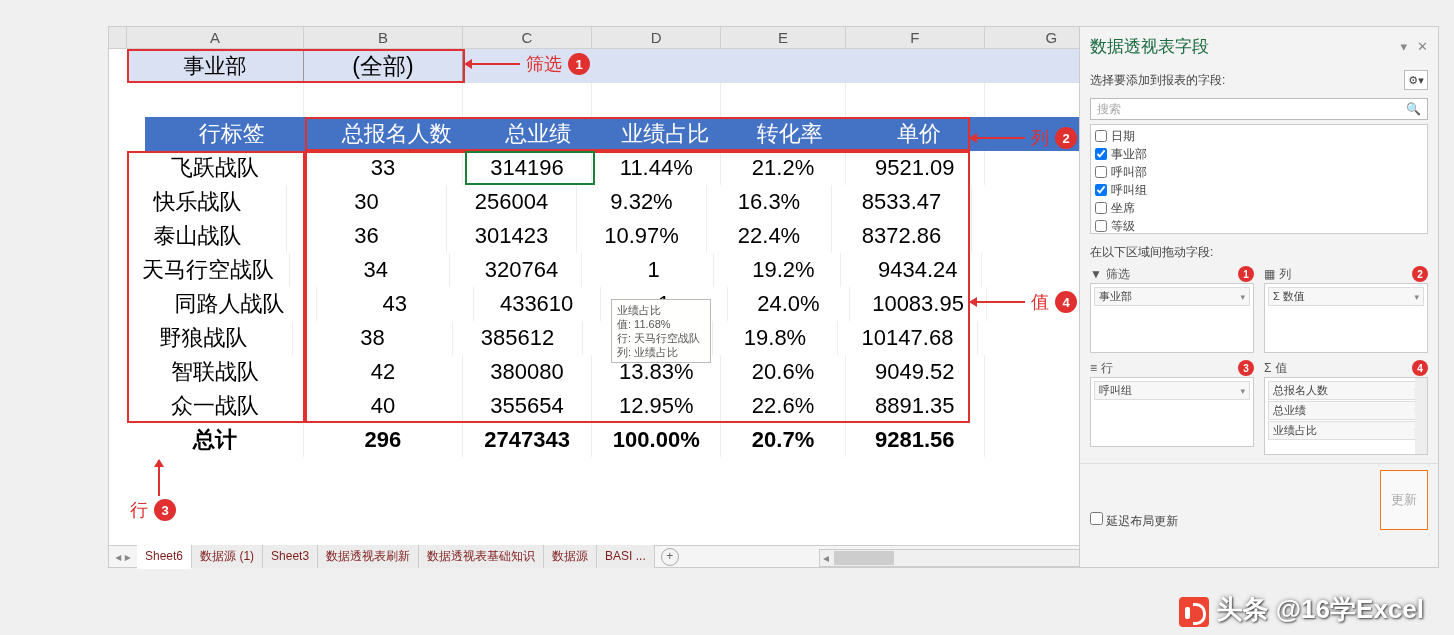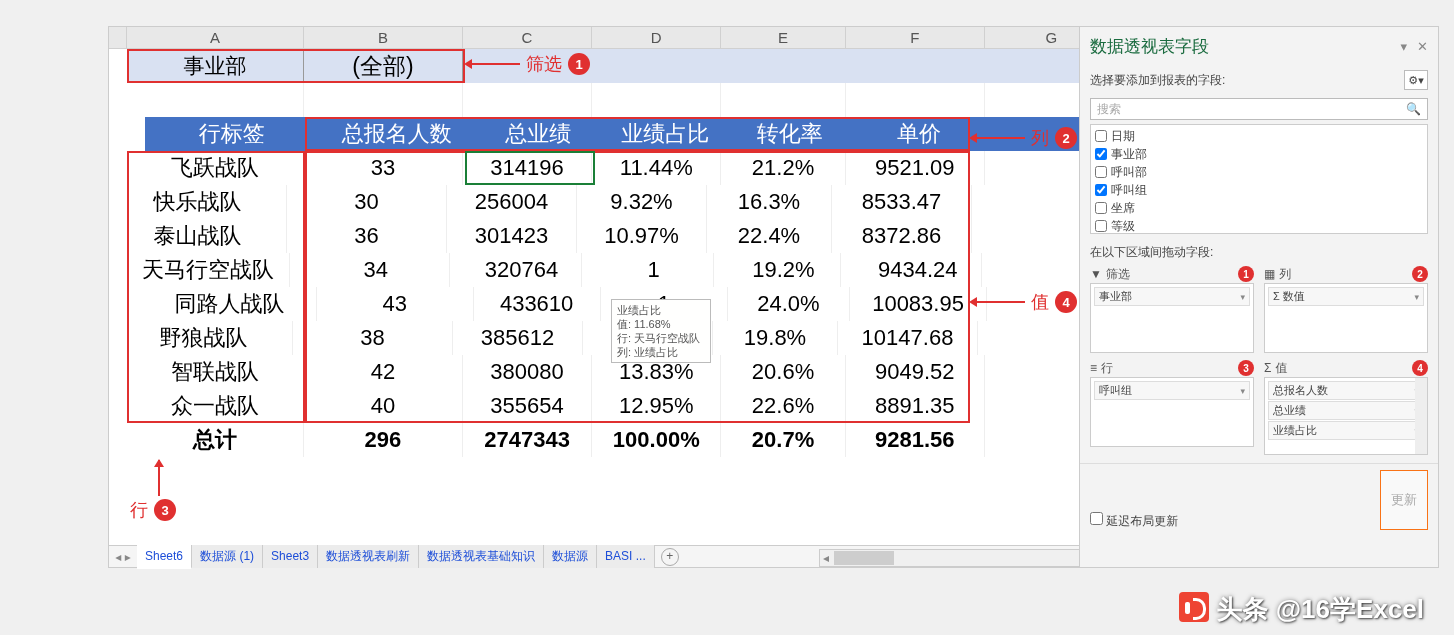--- a/index.html
+++ b/index.html
@@ -20,21 +20,21 @@
 .red-box{position:absolute;border:2px solid #e03030;pointer-events:none;z-index:40}
 .annot{position:absolute;color:#e03030;font-size:18px;display:flex;align-items:center;gap:6px;z-index:45}
 .annot .arrow{width:50px;height:2px;position:relative}
 .annot .arrow.l:before,.annot .arrow.r:before{content:'';position:absolute;width:0;height:0;border-style:solid}
 .annot .arrow.l{background:#e03030}
 .annot .arrow.l:before{left:-6px;top:-4px;border-width:5px 8px 5px 0;border-color:transparent #e03030 transparent transparent}
 .badge{display:inline-flex;width:22px;height:22px;border-radius:50%;background:#e03030;color:#fff;font-size:13px;align-items:center;justify-content:center;font-weight:bold}
 .badge.sm{width:16px;height:16px;font-size:10px}
 .tabs{position:absolute;bottom:0;left:0;right:0;height:22px;display:flex;align-items:center;background:#f5f5f5;border-top:1px solid #ccc;font-size:12px}
 .tabs .tabnav{width:28px;text-align:center;color:#888;display:flex;justify-content:center;gap:2px}
-.tabs .tab{padding:0 8px;border-right:1px solid #ccc;line-height:22px;color:#1d4ed8;background:#ececec}
+.tabs .tab{padding:0 8px;border-right:1px solid #ccc;line-height:22px;color:#7f1d1d;background:#ececec}
 .tabs .tab.active{background:#fff;border-bottom:2px solid #fff;margin-bottom:-1px}
 .tabs .plus{width:18px;height:18px;border:1px solid #aaa;border-radius:50%;text-align:center;line-height:15px;margin-left:6px;color:#666}
 .scrollh{position:absolute;bottom:0;right:0;width:300px;height:18px;background:#f0f0f0;border:1px solid #ccc;display:flex;align-items:center}
 .scrollh .thumb{width:60px;height:14px;background:#cdcdcd;margin-left:2px}
 .scrollv{position:absolute;right:0;top:22px;bottom:22px;width:18px;background:#f0f0f0;border-left:1px solid #ccc}
 .scrollv .thumb{width:14px;height:90px;background:#cdcdcd;margin:2px auto}
 .panel{position:absolute;right:15px;top:26px;width:360px;height:542px;background:#f3f3f3;border:1px solid #ccc;font-size:12px;color:#444}
 .panel-h{padding:8px 10px;font-size:17px;color:#1a6b3f;display:flex;justify-content:space-between;align-items:center}
 .panel-h .ctrls{display:flex;gap:10px;color:#888;font-size:13px}
 .panel-sub{padding:4px 10px;display:flex;justify-content:space-between;align-items:center}
@@ -46,21 +46,21 @@
 .areas-lbl{padding:8px 10px 4px}
 .areas{display:grid;grid-template-columns:1fr 1fr;gap:6px 10px;padding:0 10px}
 .area-h{font-size:12px;color:#555;display:flex;align-items:center;gap:4px;position:relative;height:18px}
 .area-box{background:#fff;border:1px solid #ccc;min-height:70px;padding:2px}
 .area-item{background:#f7f7f7;border:1px solid #ddd;padding:1px 4px;margin:1px;font-size:11px;display:flex;justify-content:space-between;align-items:center}
 .area-item:after{content:'▾';color:#888;font-size:9px}
 .area-vals{height:78px;overflow:hidden;position:relative}
 .area-vals .sbar{position:absolute;right:0;top:0;bottom:0;width:12px;background:#eee}
 .defer{padding:6px 10px;display:flex;justify-content:space-between;align-items:flex-end;border-top:1px solid #ddd;margin-top:8px}
 .defer button{padding:20px 10px;background:#f9f9f9;border:1px solid #f97316;color:#aaa;font-size:13px}
-.watermark{position:absolute;right:30px;bottom:8px;font-size:26px;color:#fff;font-weight:bold;text-shadow:0 0 4px rgba(0,0,0,.5),1px 1px 2px rgba(0,0,0,.6);display:flex;align-items:flex-start;gap:8px;z-index:100}
+.watermark{position:absolute;right:30px;bottom:8px;font-size:26px;color:#fff;font-weight:bold;text-shadow:0 0 4px rgba(0,0,0,.5),1px 1px 2px rgba(0,0,0,.6);display:flex;align-items:flex-end;gap:8px;z-index:100}
 .watermark .logo{width:30px;height:30px;background:#e43;border-radius:4px;position:relative}
 .watermark .logo:before{content:'';position:absolute;left:6px;top:10px;width:5px;height:12px;background:#fff;border-radius:2px}
 .watermark .logo:after{content:'';position:absolute;left:14px;top:6px;width:10px;height:16px;border:3px solid #fff;border-left:none;border-radius:0 10px 10px 0}
 .green-sel{position:absolute;border:2px solid #1a7f37;pointer-events:none;z-index:42}
 </style>
 </head>
 <body>
 
 <div class="main">
   <div class="colhdr">

